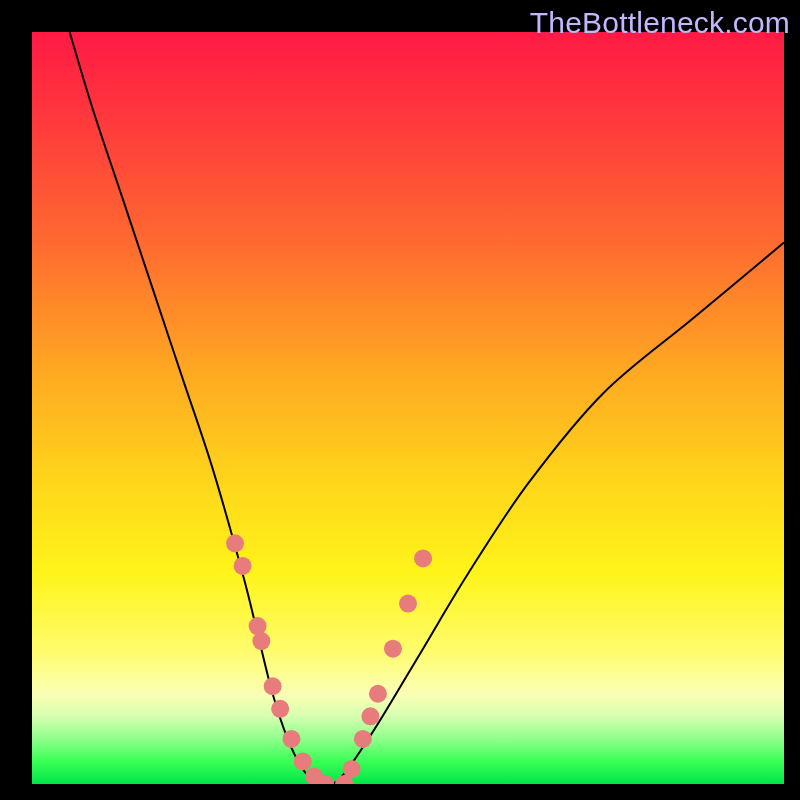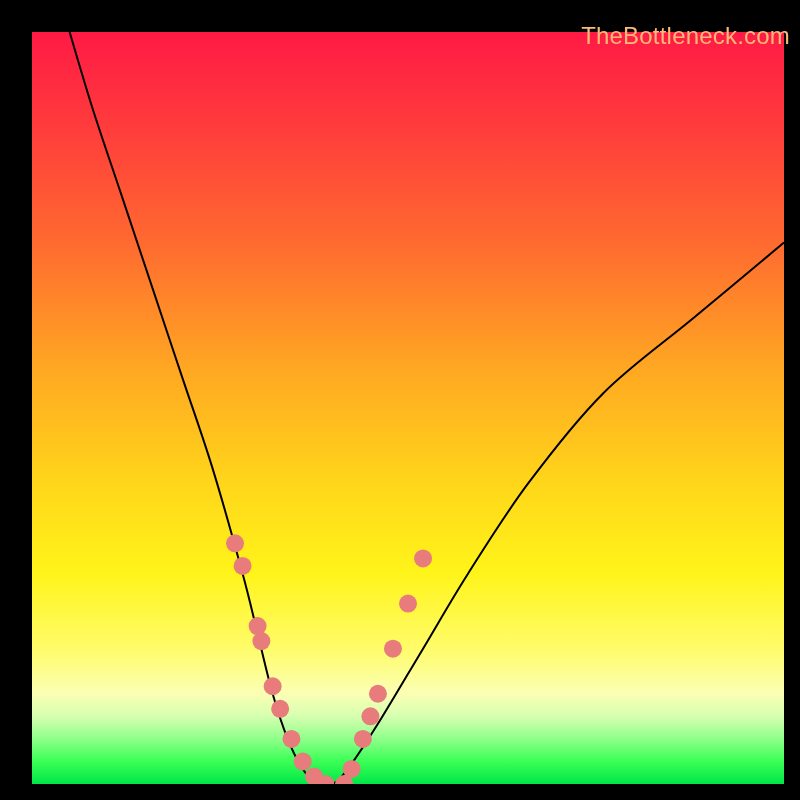--- a/index.html
+++ b/index.html
@@ -37,24 +37,24 @@
       #fffc6a 82%,
       #fbffb4 88%,
       #d6ffb0 91%,
       #8fff8a 94%,
       #3aff56 97%,
       #00e648 100%
     );
   }
   .watermark {
     position: absolute;
-    top: 22px;
+    top: 6px;
     right: 10px;
-    color: #fdba74;
-    font-size: 24px;
+    color: #c4b5fd;
+    font-size: 30px;
     font-weight: 500;
     letter-spacing: 0.2px;
   }
   svg.curve {
     position: absolute;
     left: 0;
     top: 0;
   }
 </style>
 </head>

